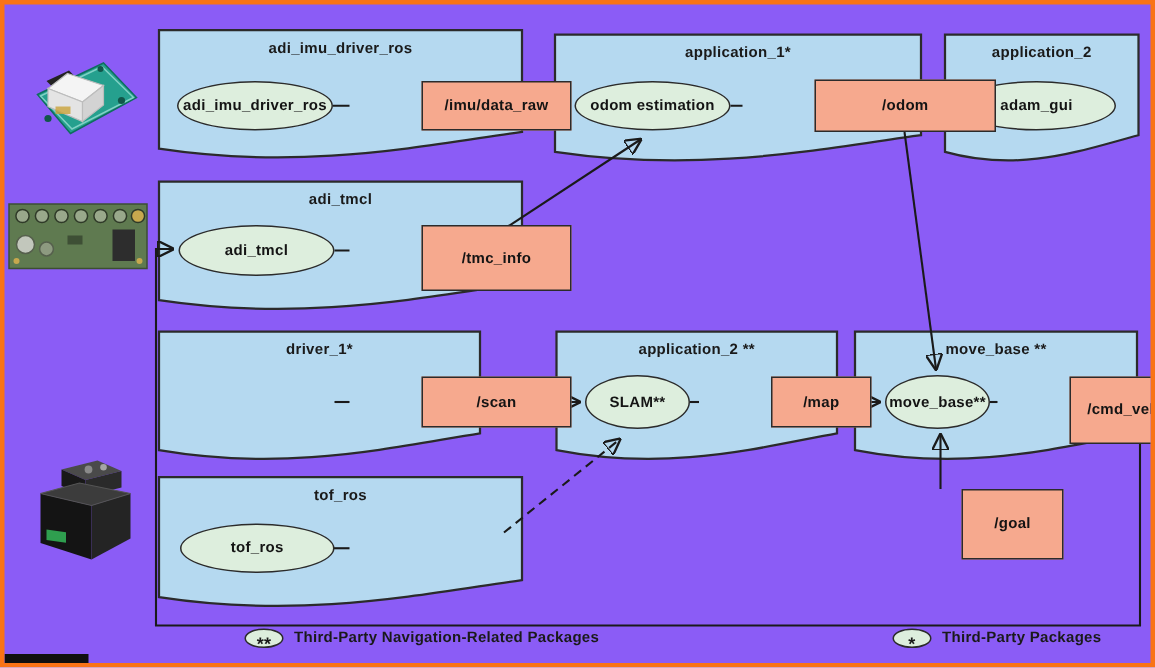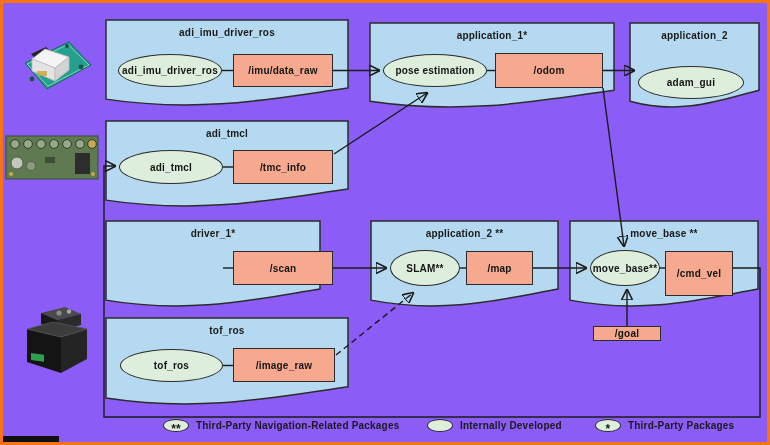--- a/index.html
+++ b/index.html
@@ -16,21 +16,21 @@
     position:absolute;top:7px;left:0;right:0;text-align:center;
     font-size:10px;font-weight:bold;color:#1a1a1a;letter-spacing:.2px;
   }
   
   .node{
     position:absolute;z-index:3;display:flex;align-items:center;justify-content:center;
     box-sizing:border-box;font-size:10px;font-weight:bold;color:#141414;letter-spacing:.2px;
     text-align:center;
   }
   .ellipse{background:var(--node-ellipse,#ddeedd);border:1.5px solid var(--outline,#2b2b2b);border-radius:50%;}
-  .topic{background:var(--topic-rect,#f6a98e);border:1.5px solid var(--outline,#2b2b2b);}
+  .topic{background:var(--topic-rect,#f6a98e);border:1.5px solid var(--outline,#2b2b2b);margin-left:48px;}
   
   #wires{position:absolute;left:0;top:0;z-index:2;pointer-events:none;}
   #wires path{fill:none;stroke:#1a1a1a;stroke-width:1.4;}
   #wires path.dashed{stroke-dasharray:6 4;}
   
   .photo{position:absolute;z-index:1;}
   
   .legend-item{position:absolute;z-index:4;display:flex;align-items:center;gap:7px;
     font-size:10px;font-weight:bold;color:#1a1a1a;letter-spacing:.2px;}
   .legend-sym{
@@ -113,35 +113,34 @@
     <path d="M457,265 L463,265"></path>
     <path d="M530,265 L583,265" marker-end="url(#arr)"></path>
     <path d="M657,265 L662,265"></path>
     <path d="M624,323 L624,287" marker-end="url(#arr)"></path>
     <path d="M730,265 L757,265 L757,414 L101,414 L101,163 L112,163" marker-end="url(#arr)"></path>
     <path d="M219,362.5 L230,362.5"></path>
     <path class="dashed" d="M333,352 L410,290" marker-end="url(#arr)"></path>
   </svg>
 
   <div class="node ellipse" style="left:115px;top:51px;width:104px;height:33px">adi_imu_driver_ros</div>
-  <div class="node ellipse" style="left:380px;top:51px;width:104px;height:33px">pose estimation</div>
-  <div class="node ellipse" style="left:635px;top:63px;width:106px;height:33px">adam_gui</div>
+  <div class="node ellipse" style="left:380px;top:51px;width:104px;height:33px">odom estimation</div>
+  <div class="node ellipse" style="left:635px;top:51px;width:106px;height:33px">adam_gui</div>
   <div class="node ellipse" style="left:116px;top:147px;width:104px;height:34px">adi_tmcl</div>
   <div class="node ellipse" style="left:387px;top:247px;width:70px;height:36px">SLAM**</div>
   <div class="node ellipse" style="left:587px;top:247px;width:70px;height:36px">move_base**</div>
   <div class="node ellipse" style="left:117px;top:346px;width:103px;height:33px">tof_ros</div>
 
   <div class="node topic" style="left:230px;top:51px;width:100px;height:33px">/imu/data_raw</div>
-  <div class="node topic" style="left:492px;top:50px;width:108px;height:35px">/odom</div>
-  <div class="node topic" style="left:230px;top:147px;width:100px;height:34px">/tmc_info</div>
+  <div class="node topic" style="left:492px;top:50px;width:121px;height:35px">/odom</div>
+  <div class="node topic" style="left:230px;top:147px;width:100px;height:44px">/tmc_info</div>
   <div class="node topic" style="left:230px;top:248px;width:100px;height:34px">/scan</div>
   <div class="node topic" style="left:463px;top:248px;width:67px;height:34px">/map</div>
   <div class="node topic" style="left:662px;top:248px;width:68px;height:45px">/cmd_vel</div>
-  <div class="node topic" style="left:230px;top:345px;width:102px;height:34px">/image_raw</div>
-  <div class="node topic" style="left:590px;top:323px;width:68px;height:15px">/goal</div>
+  <div class="node topic" style="left:590px;top:323px;width:68px;height:47px">/goal</div>
 
   <div class="photo" style="left:8px;top:24px">
     <svg width="84" height="74">
       <polygon points="14,36 58,15 80,38 36,62" fill="#25a08e" stroke="#0e6e5e" stroke-width="1"></polygon>
       <polygon points="16,37 57,17.5 78,38 37,59" fill="none" stroke="#7fd0c4" stroke-width="1"></polygon>
       <polygon points="20,27 35,20 39,24 24,31" fill="#232323"></polygon>
       <polygon points="34,22 58,30 44,41 21,32" fill="#f4f4f4" stroke="#bdbdbd" stroke-width=".8"></polygon>
       <polygon points="21,32 44,41 44,54 21,44" fill="#e4e4e4" stroke="#bdbdbd" stroke-width=".8"></polygon>
       <polygon points="44,41 58,30 58,43 44,54" fill="#d3d3d3" stroke="#bdbdbd" stroke-width=".8"></polygon>
       <circle cx="21" cy="52" r="2.4" fill="#11564a"></circle>
@@ -182,26 +181,20 @@
       <polygon points="10,30 36,23 70,30 44,38" fill="none" stroke="#555" stroke-width=".8"></polygon>
     </svg>
   </div>
 
   <div class="legend-item" style="left:160px;top:416px">
     <span class="legend-sym">
         <span>**</span>
       </span>
     <span>Third-Party Navigation-Related Packages</span>
   </div>
-  <div class="legend-item" style="left:424px;top:416px">
-    <span class="legend-sym">
-        <span></span>
-      </span>
-    <span>Internally Developed</span>
-  </div>
   <div class="legend-item" style="left:592px;top:416px">
     <span class="legend-sym">
         <span>*</span>
       </span>
     <span>Third-Party Packages</span>
   </div>
 
   <div class="strip"></div>
 </div>
 

